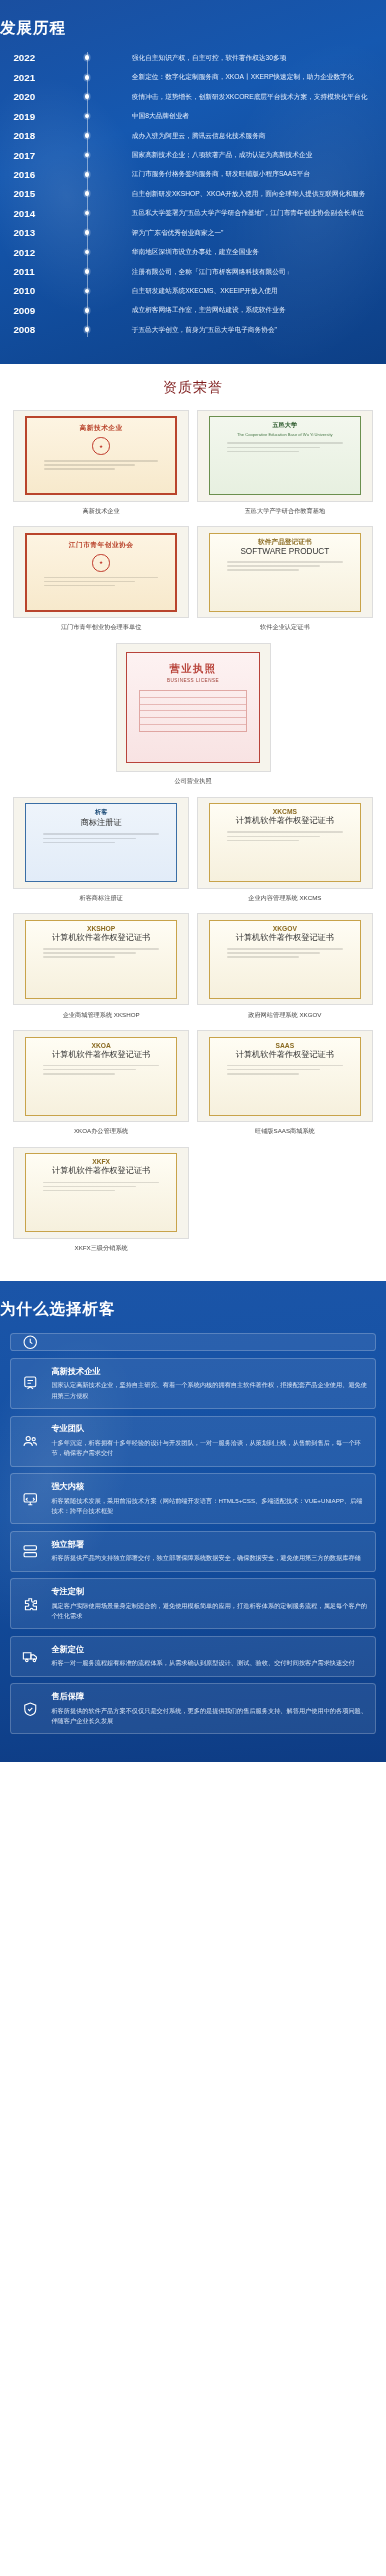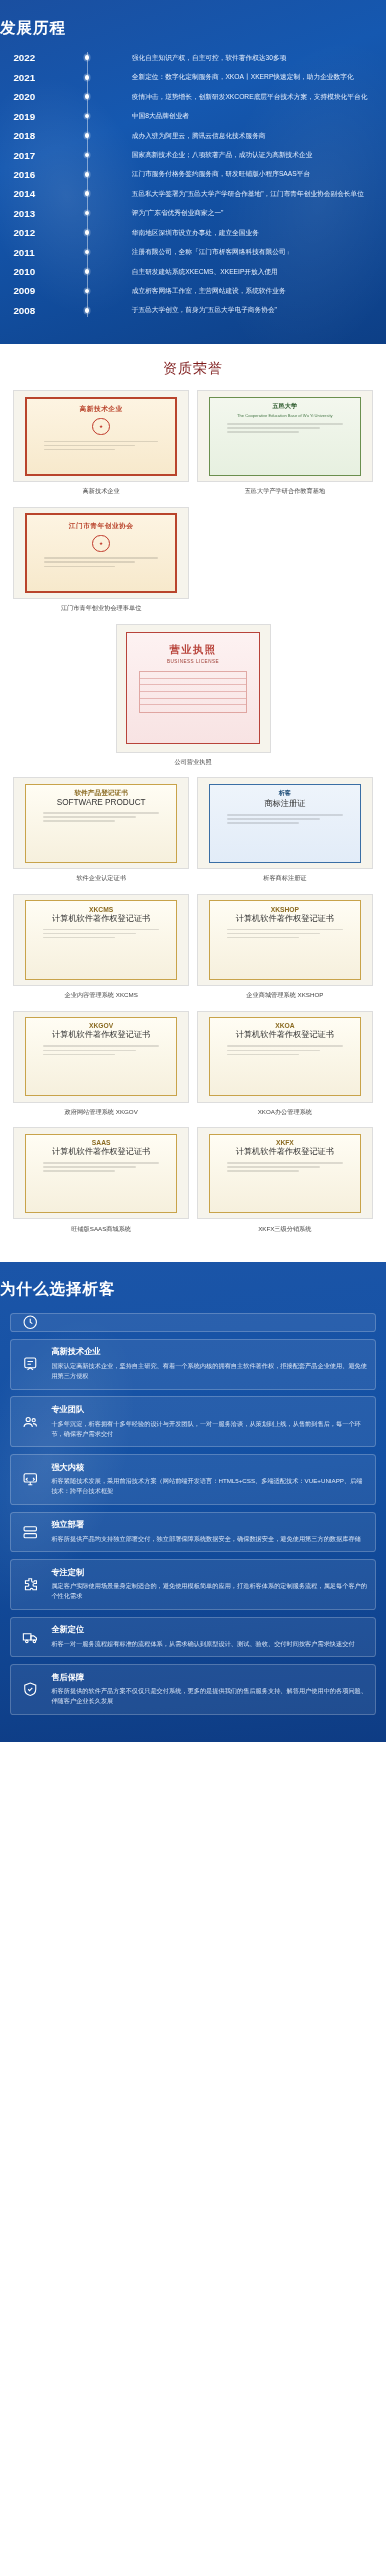--- a/index.html
+++ b/index.html
@@ -305,20 +305,28 @@
       </div>
       <div class="tl-row">
         <div class="tl-year">2016</div>
         <div class="tl-dotcol">
           <span class="line"></span>
           <span class="dot"></span>
         </div>
         <div class="tl-text">江门市服务付格务签约服务商，研发旺铺版小程序SAAS平台</div>
       </div>
       <div class="tl-row">
+        <div class="tl-year">2015</div>
+        <div class="tl-dotcol">
+          <span class="line"></span>
+          <span class="dot"></span>
+        </div>
+        <div class="tl-text">自主创新研发XKSHOP、XKOA开放入使用，面向全球华人提供互联网化和服务</div>
+      </div>
+      <div class="tl-row">
         <div class="tl-year">2014</div>
         <div class="tl-dotcol">
           <span class="line"></span>
           <span class="dot"></span>
         </div>
         <div class="tl-text">五邑私大学签署为"五邑大学产学研合作基地"，江门市青年创业协会副会长单位</div>
       </div>
       <div class="tl-row">
         <div class="tl-year">2013</div>
         <div class="tl-dotcol">
@@ -407,54 +415,54 @@
             <div class="cert-head">江门市青年创业协会</div>
             <div class="seal">★</div>
             <div class="cert-lines">
               <i></i>
               <i></i>
               <i></i>
             </div>
           </div>
         </div>
         <div class="honor-caption">江门市青年创业协会理事单位</div>
+      </div>
+      <div class="honor-cell">
+        <div class="honor-img">
+          <div class="cert soft">
+            <div class="cert-head">软件产品登记证书</div>
+            <div class="cert-sub">SOFTWARE PRODUCT</div>
+            <div class="cert-lines">
+              <i></i>
+              <i></i>
+              <i></i>
+            </div>
+          </div>
+        </div>
+        <div class="honor-caption">软件企业认定证书</div>
       </div>
       <div class="honor-cell full">
         <div class="honor-img">
           <div class="cert license">
             <div class="cert-head">营业执照</div>
             <div class="cert-sub">BUSINESS LICENSE</div>
             <div class="grid-lines">
               <span></span>
               <span></span>
               <span></span>
               <span></span>
               <span></span>
               <span></span>
             </div>
           </div>
         </div>
         <div class="honor-caption">公司营业执照</div>
       </div>
       <div class="honor-cell">
         <div class="honor-img">
-          <div class="cert soft">
-            <div class="cert-head">软件产品登记证书</div>
-            <div class="cert-sub">SOFTWARE PRODUCT</div>
-            <div class="cert-lines">
-              <i></i>
-              <i></i>
-              <i></i>
-            </div>
-          </div>
-        </div>
-        <div class="honor-caption">软件企业认定证书</div>
-      </div>
-      <div class="honor-cell">
-        <div class="honor-img">
           <div class="cert blue">
             <div class="cert-head">析客</div>
             <div class="cert-sub">商标注册证</div>
             <div class="cert-lines">
               <i></i>
               <i></i>
               <i></i>
             </div>
           </div>
         </div>

